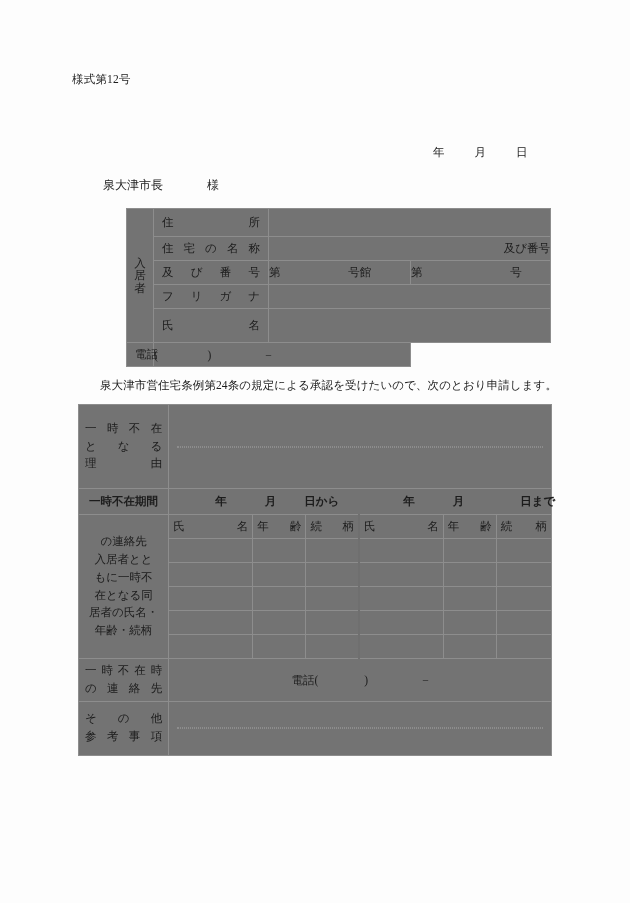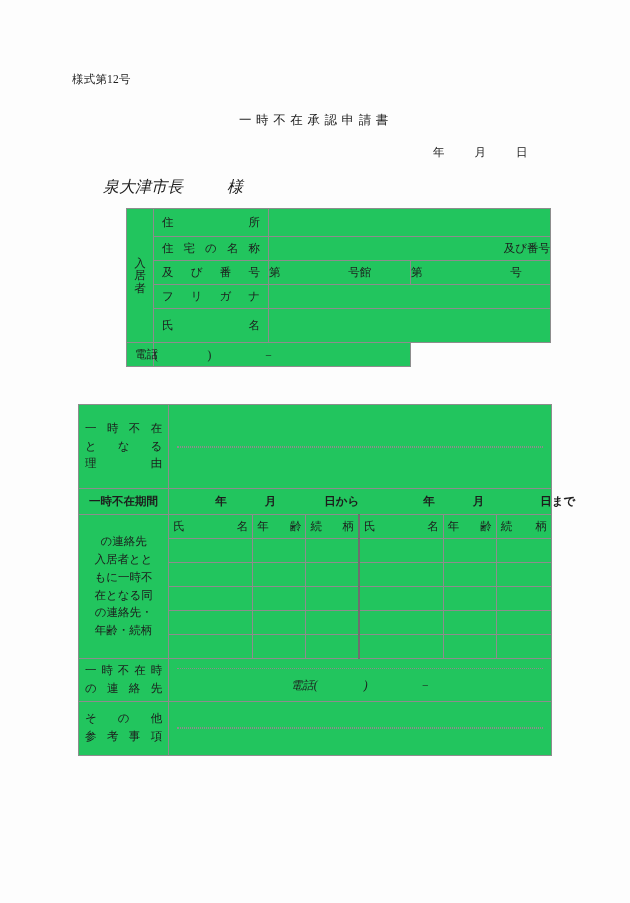--- a/index.html
+++ b/index.html
@@ -47,39 +47,38 @@
     white-space: nowrap;
     text-align: center;
   }
   .date-line span { display: inline-block; }
   .date-y { margin-right: 30px; }
   .date-m { margin-right: 30px; }
   .addressee {
     position: absolute;
     left: 103px;
     top: 177px;
-    font-size: 16px;
-    white-space: nowrap;
-    font-style: italic;
+    font-size: 12px;
+    white-space: nowrap;
   }
   .addressee .sama { margin-left: 44px; }
 
   
   .tbl {
     position: absolute;
     border-collapse: collapse;
     table-layout: fixed;
     background: #fdfdfd;
   }
   .tbl td {
     border: 1px solid #8d8d8d;
     font-size: 11.5px;
     padding: 0;
     vertical-align: middle;
-    background: #22c55e;
+    background: #737373;
   }
   .lbl {
     text-align: center;
     white-space: nowrap;
   }
   
   .spread {
     display: block;
     text-align: justify;
     text-align-last: justify;
@@ -152,57 +151,55 @@
     top: 378px;
     font-size: 11.5px;
     white-space: nowrap;
     letter-spacing: 0.1px;
   }
 
   
   #lower-table { left: 78px; top: 404px; width: 474px; }
   .phone-row {
     display: flex;
-    flex-direction: column;
+    flex-direction: row;
     justify-content: center;
     height: 100%;
     box-sizing: border-box;
     padding: 4px 8px 2px 8px;
-    font-style: italic;
   }
   .phone-row .wl {
     border-bottom: 1px dotted #8d8d8d;
     height: 0;
     margin-bottom: 9px;
   }
   .phone-row .ptext {
     text-align: center;
     white-space: nowrap;
   }
   .tel-open { margin-right: 46px; }
   .tel-dash { margin-left: 54px; }
 
   .period-text { white-space: nowrap; }
   .period-text .g1 { margin-left: 46px; }
   .period-text .g2 { margin-left: 38px; }
-  .period-text .g3 { margin-left: 48px; }
+  .period-text .g3 { margin-left: 28px; }
   .period-text .g4 { margin-left: 64px; }
   .period-text .g5 { margin-left: 38px; }
   .period-text .g6 { margin-left: 56px; text-align: right; }
 
   .tel-inline { white-space: nowrap; }
 </style>
 </head>
 <body>
 
 <div class="page">
 
   <div class="form-no">様式第12号</div>
 
-  <div class="doc-title">一時不在承認申請書</div>
 
   <div class="date-line">
     <span class="date-y">年</span><span class="date-m">月</span><span class="date-d">日</span>
   </div>
 
   <div class="addressee">
     <span>泉大津市長</span><span class="sama">様</span>
   </div>
 
   <table class="tbl" id="upper-table">
@@ -269,20 +266,21 @@
             <span style="display:inline-block;width:44px"></span>
             <span>)</span>
             <span style="display:inline-block;width:48px"></span>
             <span>−</span>
           </span>
         </td>
       </tr>
     </tbody>
   </table>
 
+  <div class="statement">泉大津市営住宅条例第24条の規定による承認を受けたいので、次のとおり申請します。</div>
 
   <table class="tbl" id="lower-table">
     <colgroup>
       <col style="width:90px">
       <col style="width:84px">
       <col style="width:53px">
       <col style="width:53px">
       <col style="width:84px">
       <col style="width:53px">
       <col style="width:55px">
@@ -316,21 +314,21 @@
         </td>
       </tr>
 
       <tr style="height:24px">
         <td rowspan="6">
           <div class="mlines tight">
             <span>の連絡先</span>
             <span>入居者とと</span>
             <span>もに一時不</span>
             <span>在となる同</span>
-            <span>の連絡先・</span>
+            <span>居者の氏名・</span>
             <span>年齢・続柄</span>
           </div>
         </td>
         <td>
           <span class="spread-tight">氏名</span>
         </td>
         <td>
           <span class="spread-tight">年齢</span>
         </td>
         <td class="thick-right">

